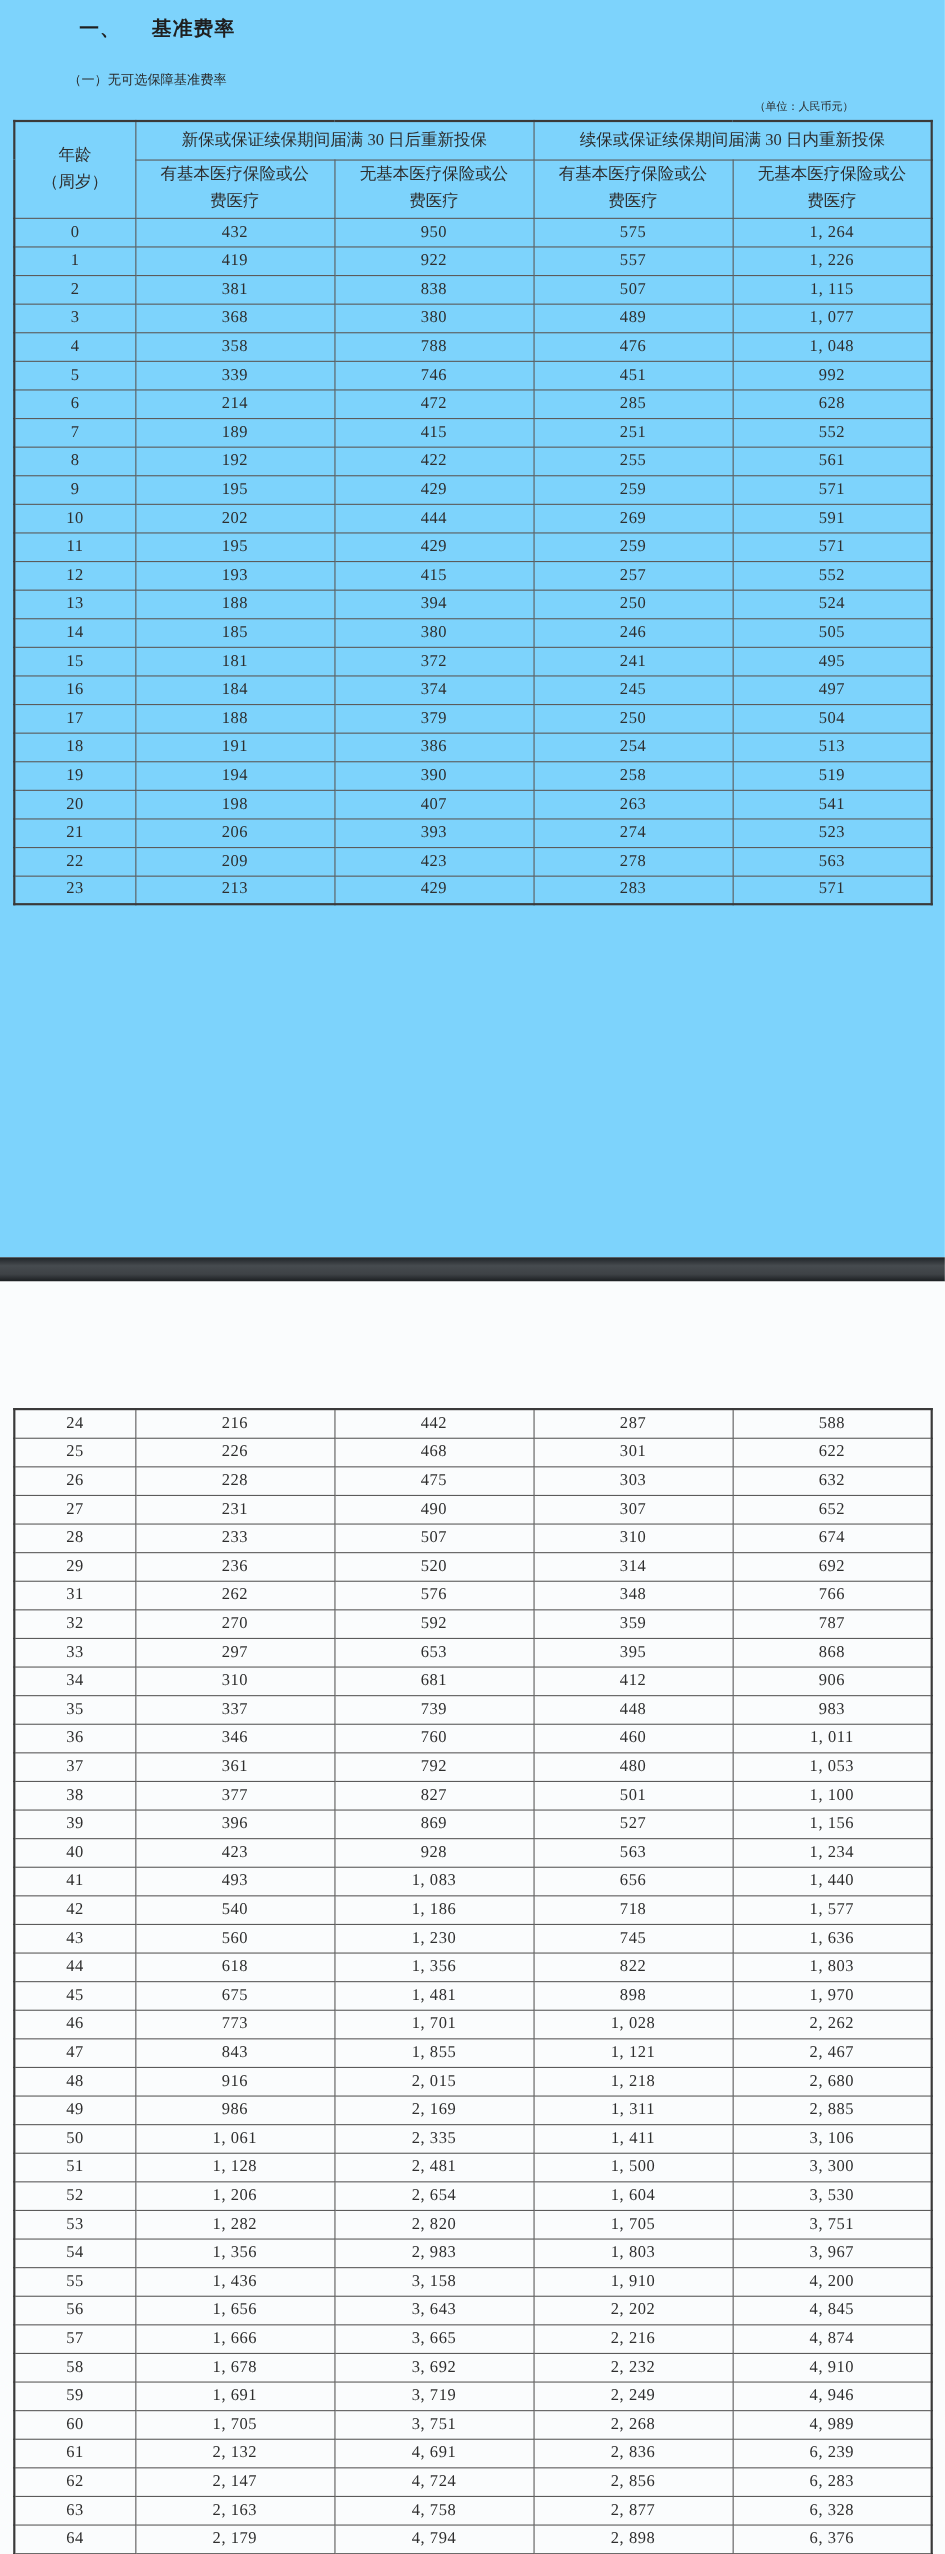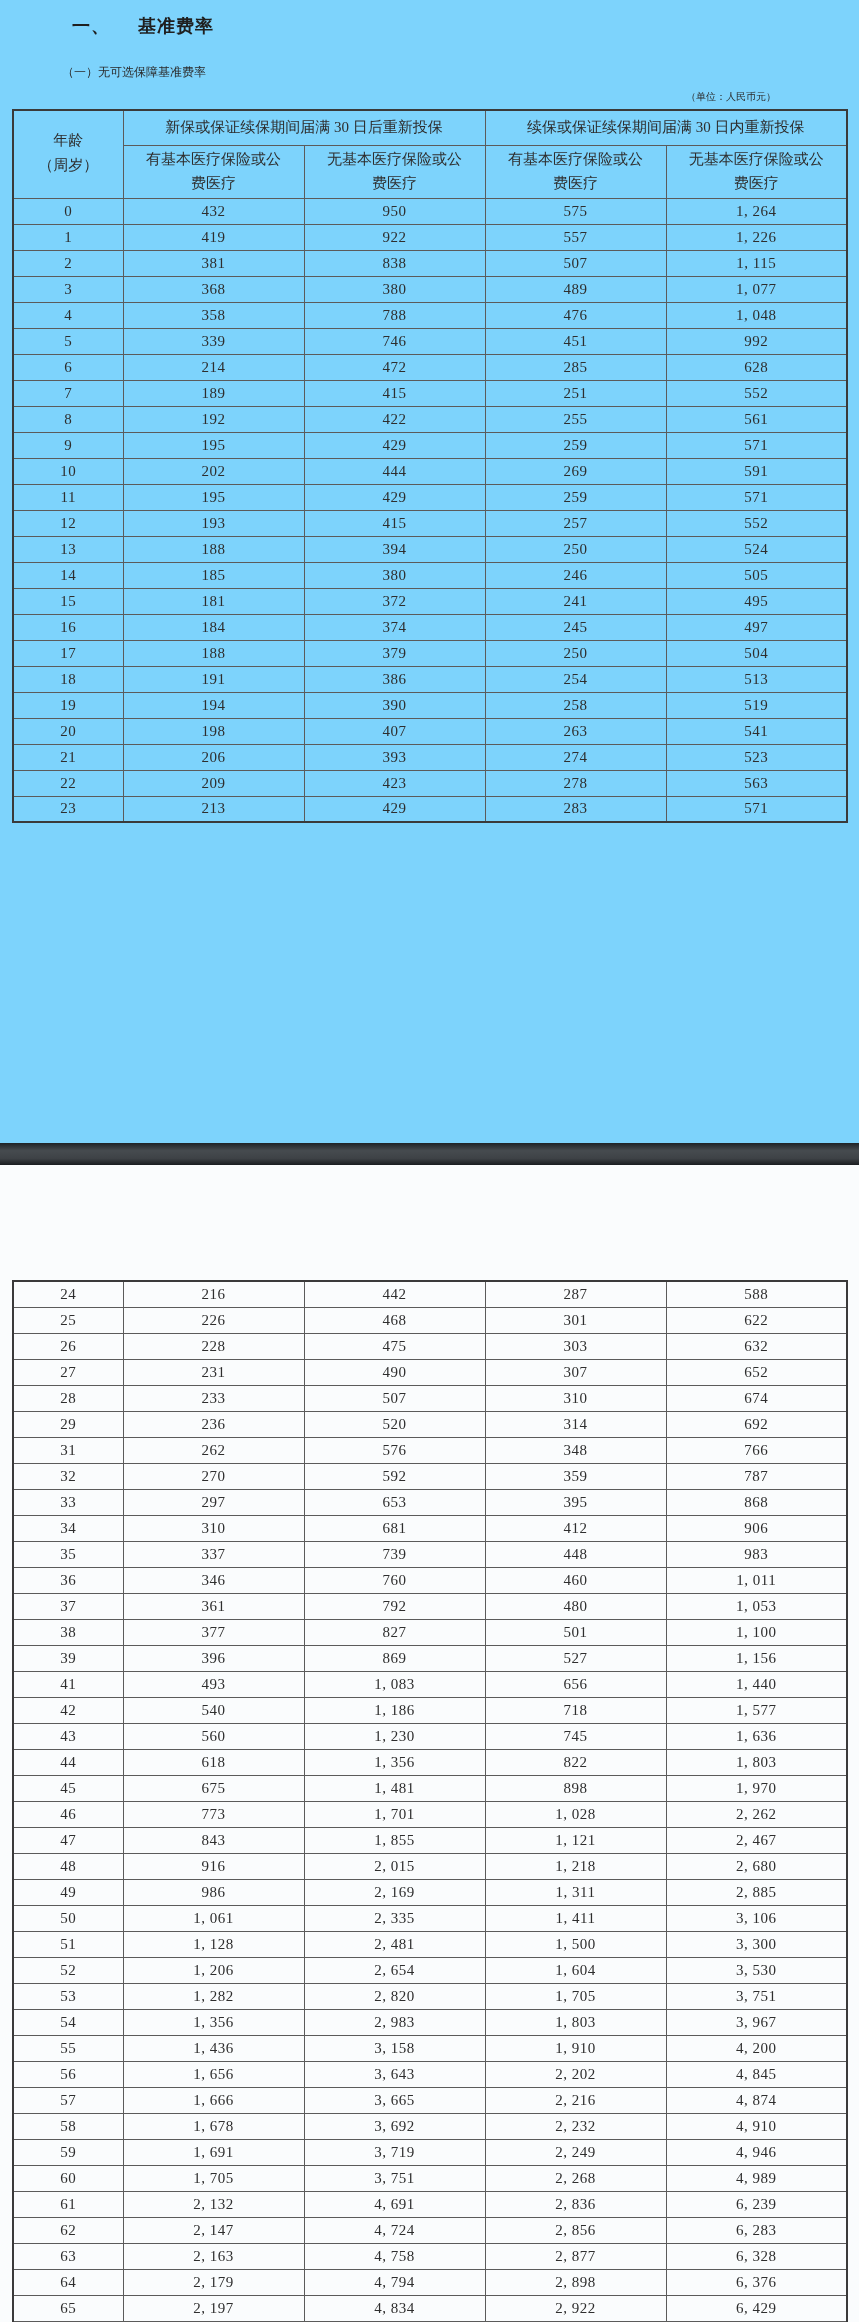--- a/index.html
+++ b/index.html
@@ -394,20 +394,27 @@
             <td>1, 100</td>
           </tr>
           <tr>
             <td>39</td>
             <td>396</td>
             <td>869</td>
             <td>527</td>
             <td>1, 156</td>
           </tr>
           <tr>
+            <td>40</td>
+            <td>423</td>
+            <td>928</td>
+            <td>563</td>
+            <td>1, 234</td>
+          </tr>
+          <tr>
             <td>41</td>
             <td>493</td>
             <td>1, 083</td>
             <td>656</td>
             <td>1, 440</td>
           </tr>
           <tr>
             <td>42</td>
             <td>540</td>
             <td>1, 186</td>

